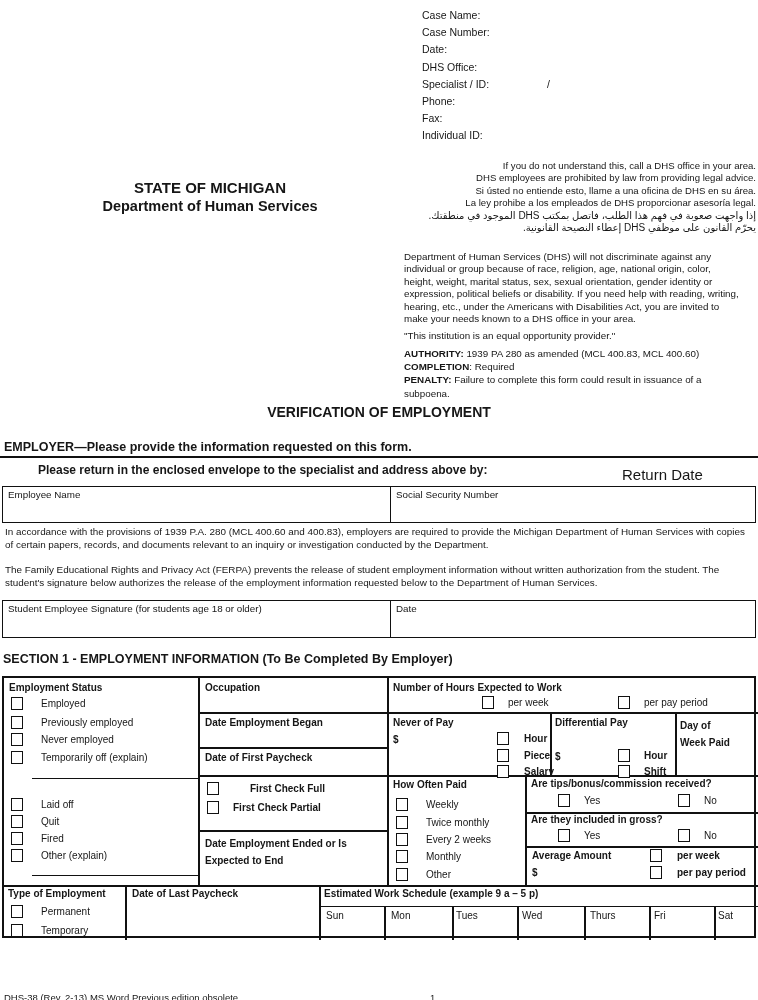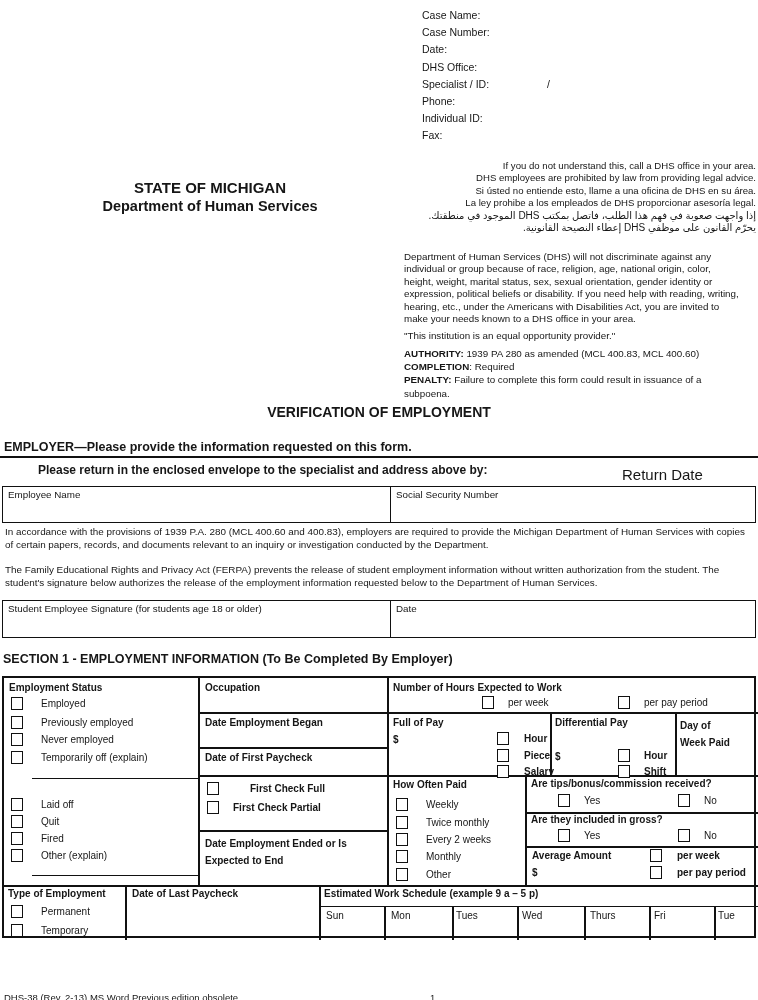--- a/index.html
+++ b/index.html
@@ -34,22 +34,22 @@
   <div class="abs" style="left:422px; top:1px; width:330px;">
     <div class="caserow"><span>Case Name:</span></div>
     <div class="caserow"><span>Case Number:</span></div>
     <div class="caserow"><span>Date:</span></div>
     <div class="caserow"><span>DHS Office:</span></div>
     <div class="caserow">
       <span>Specialist / ID:</span>
       <span class="slash">/</span>
     </div>
     <div class="caserow"><span>Phone:</span></div>
+    <div class="caserow"><span>Fax:</span></div>
     <div class="caserow"><span>Individual ID:</span></div>
-    <div class="caserow"><span>Fax:</span></div>
   </div>
 
   <div class="abs" style="left:55px; top:171px; width:310px; text-align:center;">
     <div style="font-size:15px; font-weight:bold;">STATE OF MICHIGAN</div>
     <div style="font-size:14.5px; font-weight:bold; margin-top:2px;">Department of Human Services</div>
   </div>
 
   <div class="abs notice" style="left:340px; top:152px; width:416px;">
     <div>If you do not understand this, call a DHS office in your area.</div>
     <div>DHS employees are prohibited by law from providing legal advice.</div>
@@ -148,21 +148,21 @@
     <div class="cb" style="left:203px; top:123px;"></div>
     <div class="lbl b" style="left:229px; top:124px;">First Check Partial</div>
     <div class="wraplbl" style="left:201px; top:157px; width:165px; white-space:normal;">Date Employment Ended or Is Expected to End</div>
 
     <div class="lbl b" style="left:389px; top:4px;">Number of Hours Expected to Work</div>
     <div class="cb" style="left:478px; top:18px;"></div>
     <div class="lbl" style="left:504px; top:19px;">per week</div>
     <div class="cb" style="left:614px; top:18px;"></div>
     <div class="lbl" style="left:640px; top:19px;">per pay period</div>
 
-    <div class="lbl b" style="left:389px; top:39px;">Full of Pay</div>
+    <div class="lbl b" style="left:389px; top:39px;">Never of Pay</div>
     <div class="lbl b" style="left:389px; top:56px;">$</div>
     <div class="abs" style="left:400px; top:54px; width:85px; height:16px;"></div>
     <div class="cb" style="left:493px; top:54px;"></div>
     <div class="lbl b" style="left:520px; top:55px;">Hour</div>
     <div class="cb" style="left:493px; top:71px;"></div>
     <div class="lbl b" style="left:520px; top:72px;">Piece</div>
     <div class="cb" style="left:493px; top:87px;"></div>
     <div class="lbl b" style="left:520px; top:88px;">Salary</div>
 
     <div class="lbl b" style="left:551px; top:39px;">Differential Pay</div>
@@ -216,19 +216,19 @@
     <div class="lbl b" style="left:128px; top:210px;">Date of Last Paycheck</div>
     <div class="abs" style="left:128px; top:225px; width:180px; height:32px;"></div>
 
     <div class="lbl b" style="left:320px; top:210px;">Estimated Work Schedule (example 9 a – 5 p)</div>
     <div class="lbl" style="left:322px; top:232px;">Sun</div>
     <div class="lbl" style="left:387px; top:232px;">Mon</div>
     <div class="lbl" style="left:452px; top:232px;">Tues</div>
     <div class="lbl" style="left:518px; top:232px;">Wed</div>
     <div class="lbl" style="left:586px; top:232px;">Thurs</div>
     <div class="lbl" style="left:650px; top:232px;">Fri</div>
-    <div class="lbl" style="left:714px; top:232px;">Tue</div>
+    <div class="lbl" style="left:714px; top:232px;">Sat</div>
   </div>
 
   <div class="abs" style="left:4px; top:984px; font-size:9.5px;">DHS-38 (Rev. 2-13) MS Word Previous edition obsolete.</div>
   <div class="abs" style="left:430px; top:984px; font-size:9.5px;">1</div>
 
 </div>
 
 </body></html>

